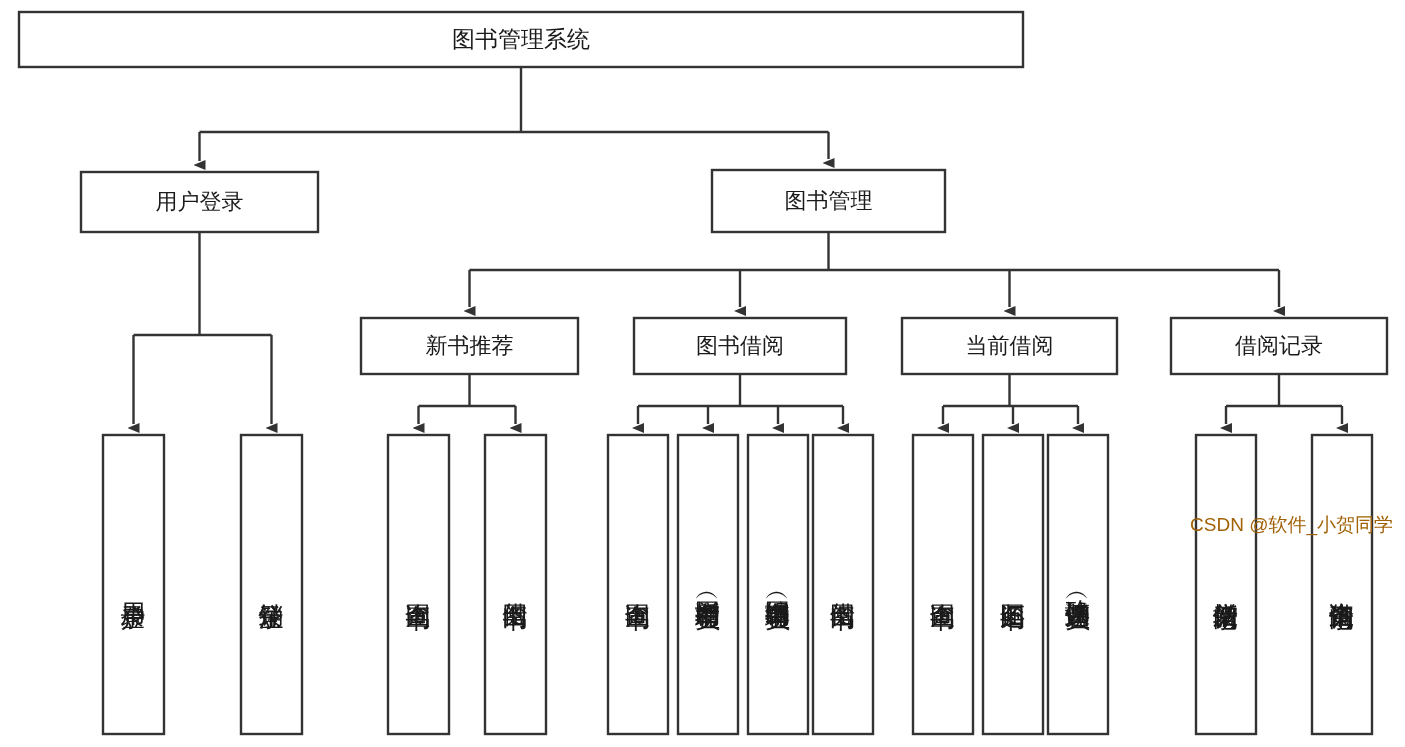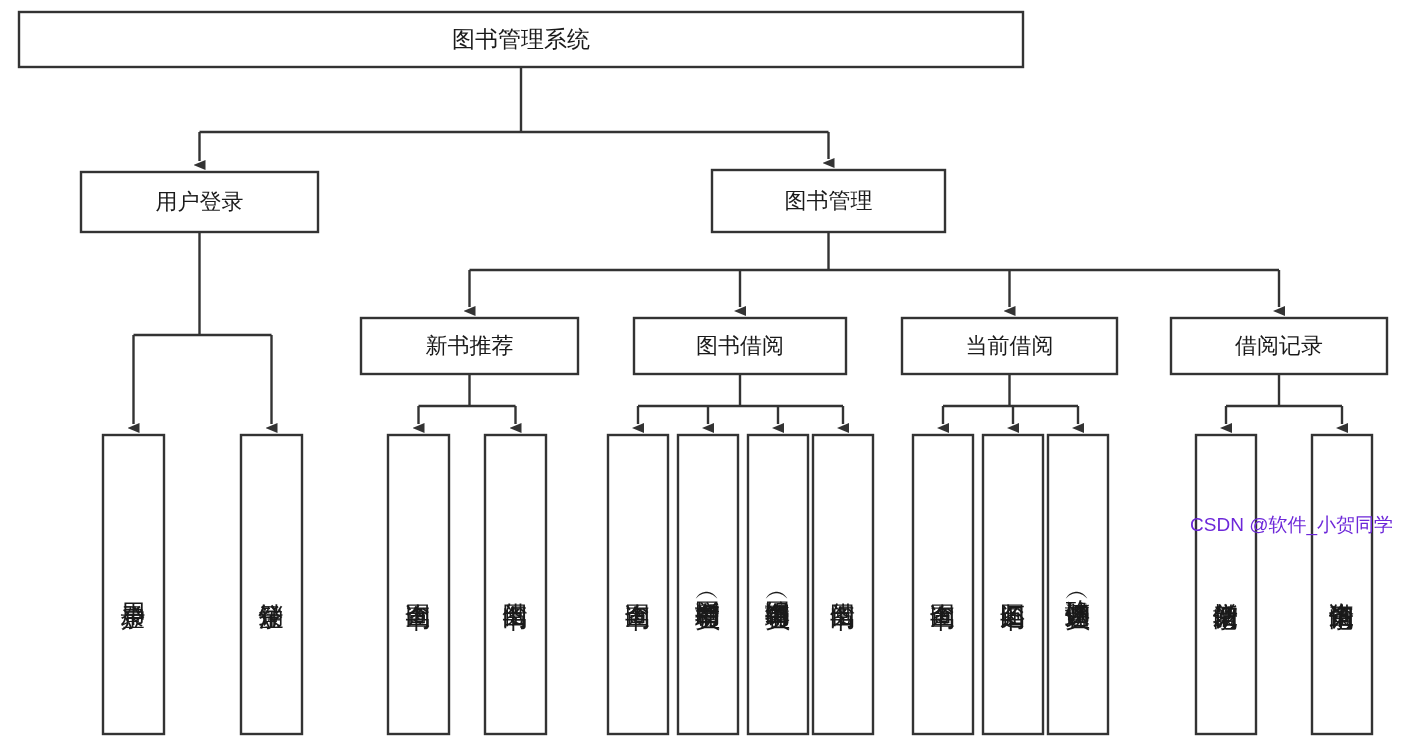--- a/index.html
+++ b/index.html
@@ -65,21 +65,21 @@
     stroke: #333333;
     stroke-width: 2.4;
     fill: none;
   }
   .watermark {
     position: absolute;
     right: 12px;
     bottom: 6px;
     font-family: "Liberation Sans", sans-serif;
     font-size: 19px;
-    color: #6d28d9;
+    color: #a16207;
     white-space: nowrap;
     user-select: none;
   }
 </style>
 </head>
 <body>
 
 <div id="diagram-root">
 
   <svg id="diagram-svg" width="1405" height="747" viewBox="0 0 1405 747">

